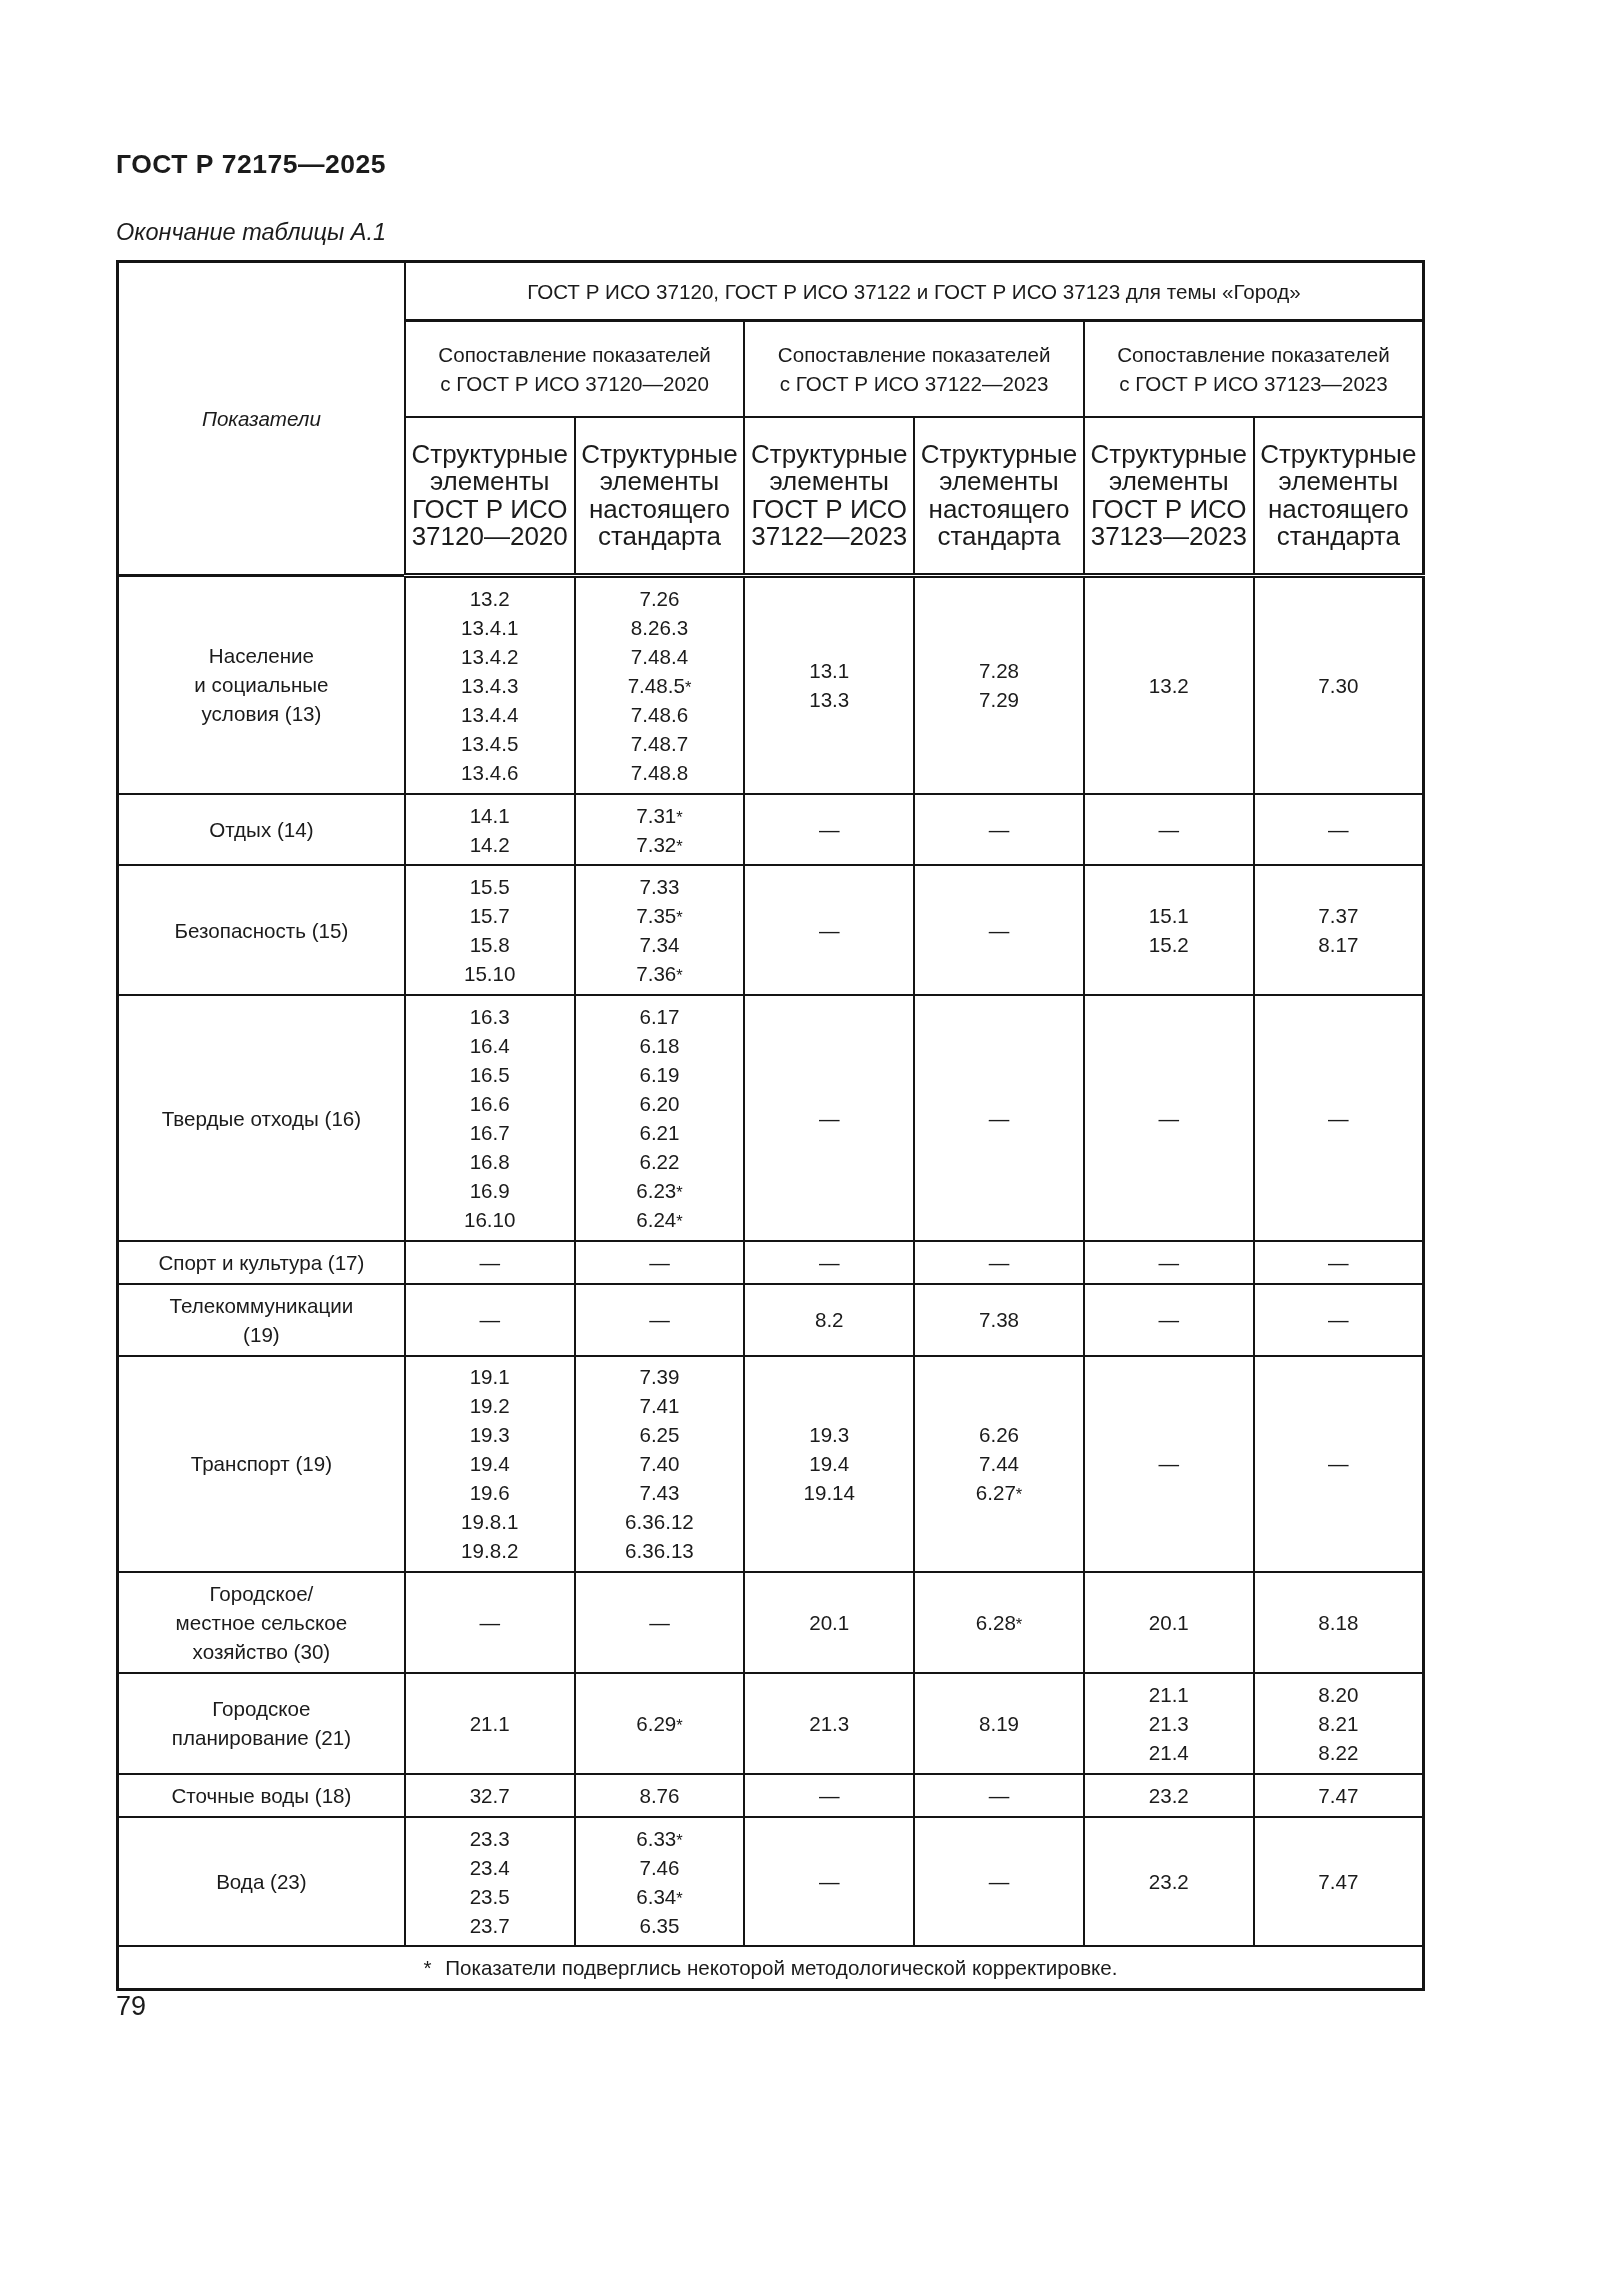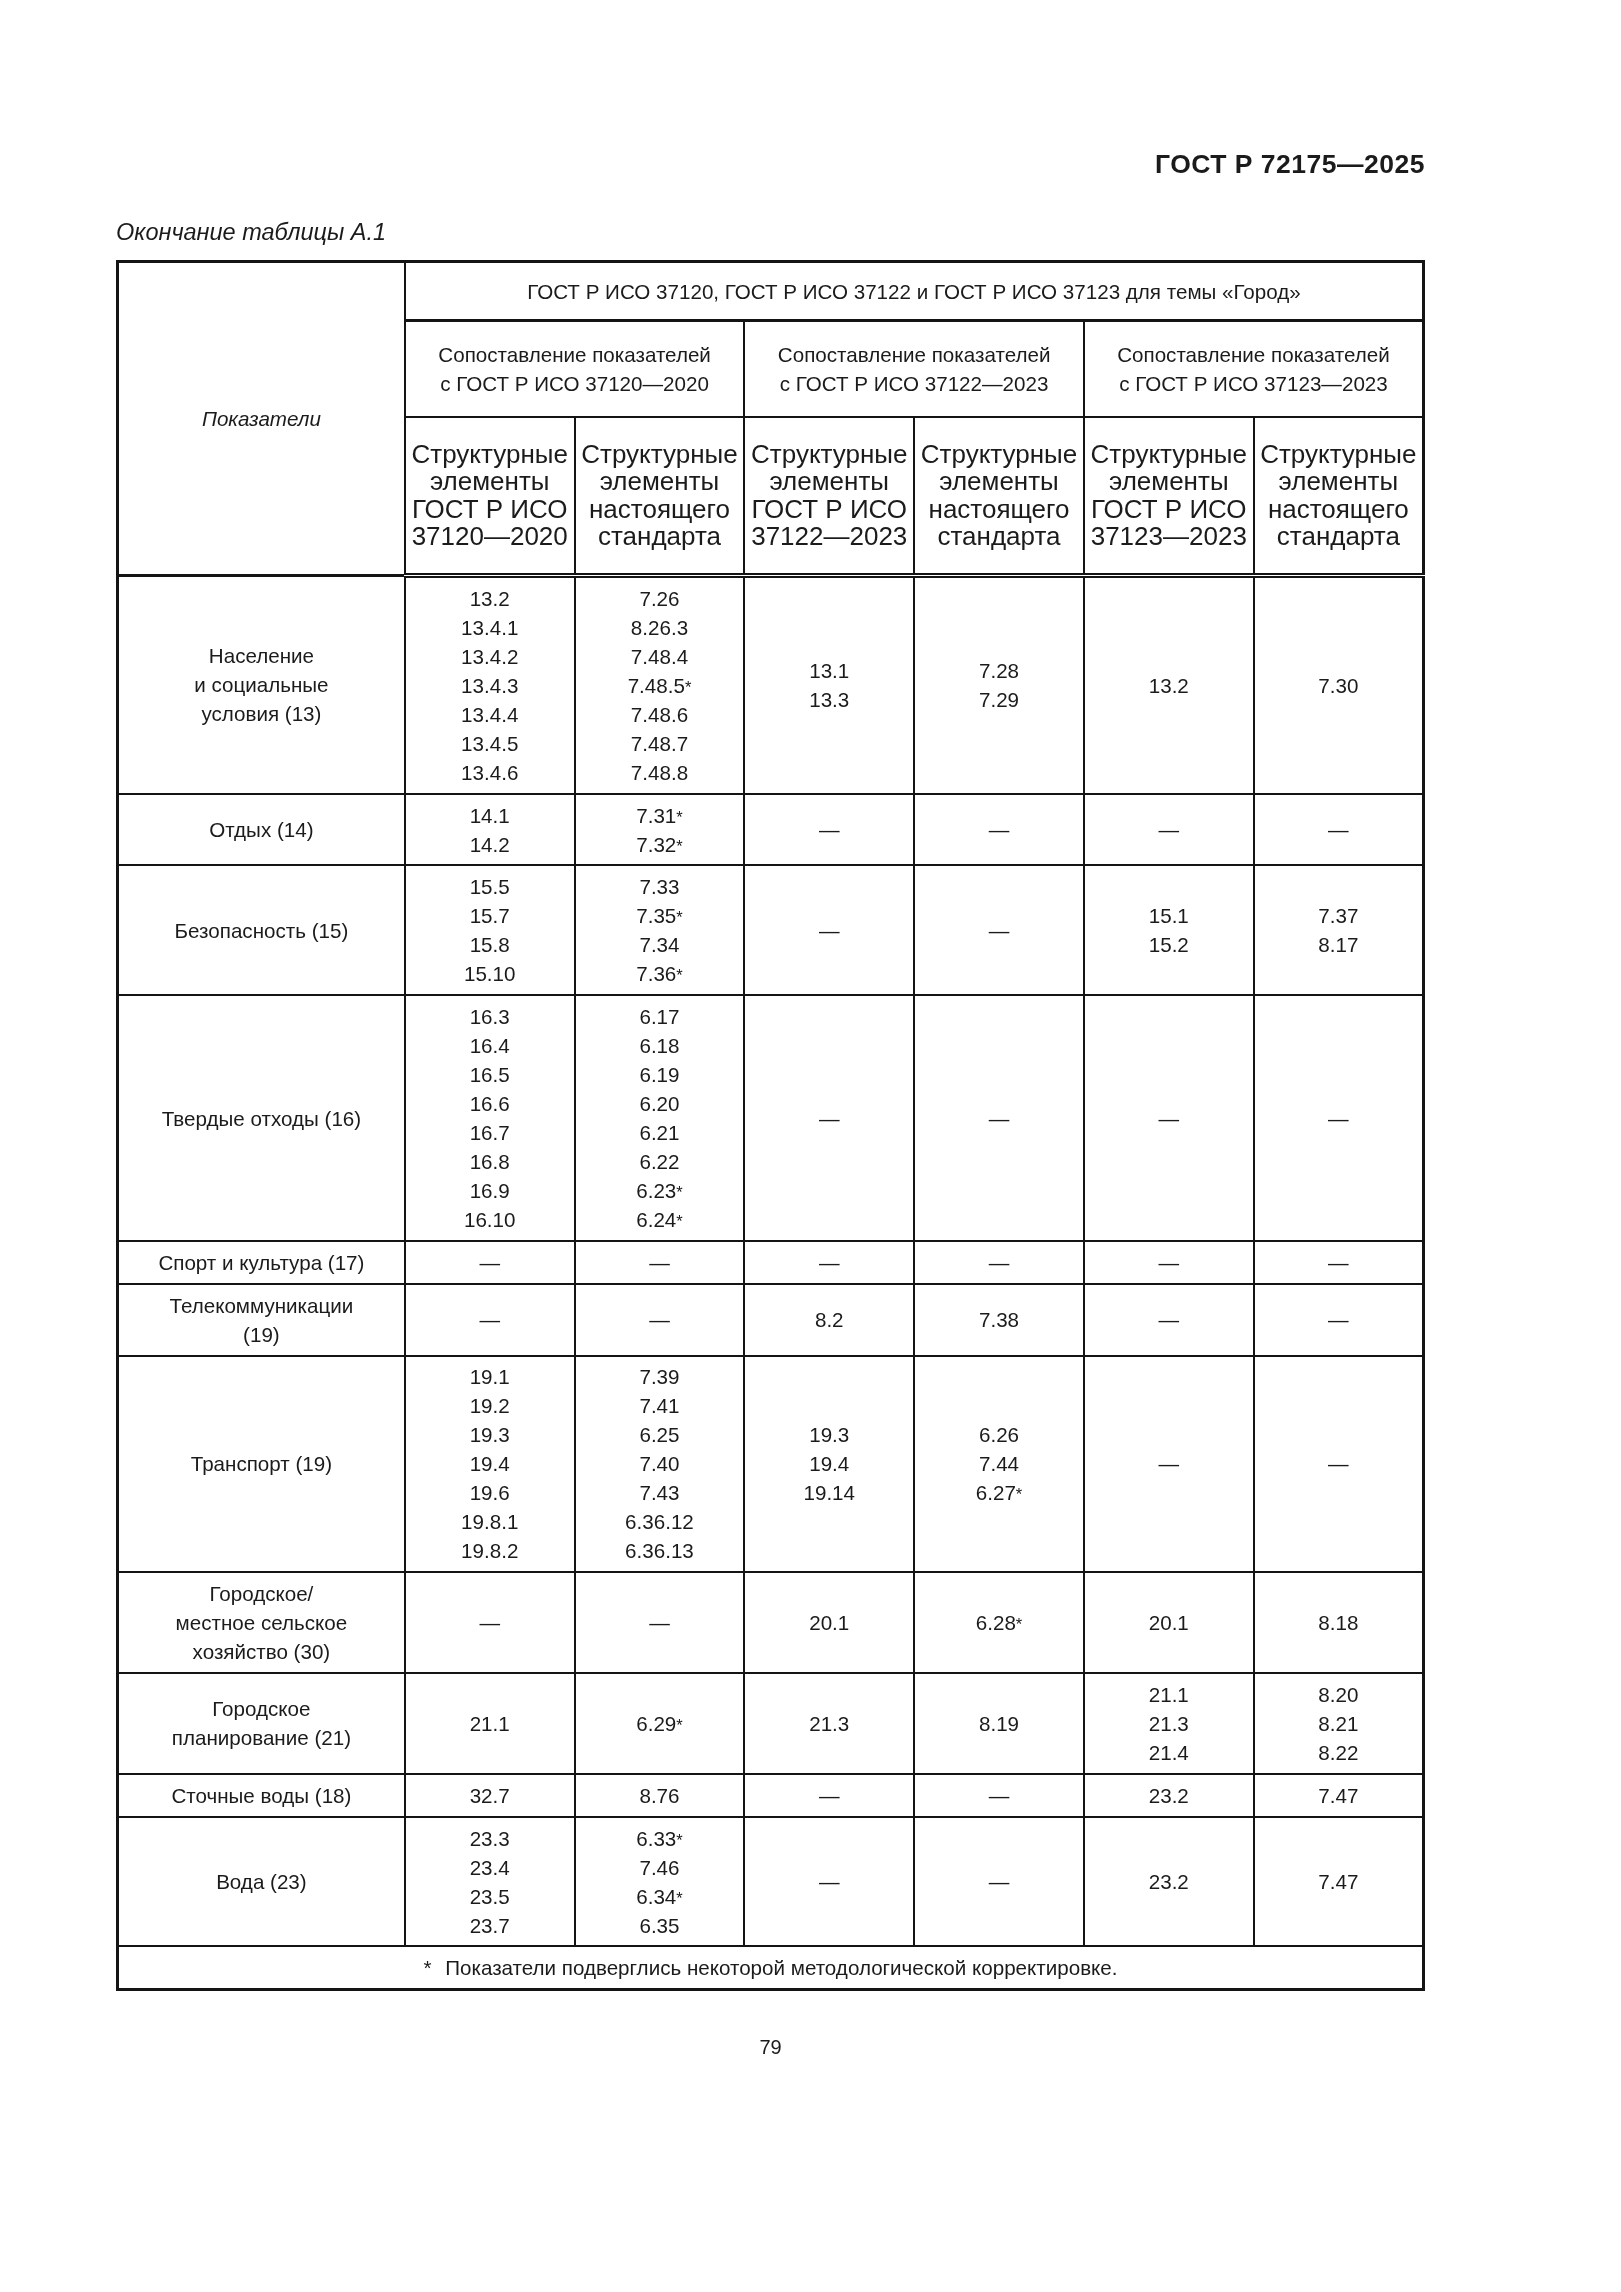--- a/index.html
+++ b/index.html
@@ -13,21 +13,20 @@
     overflow: hidden;
   }
   .content {
     position: absolute;
     left: 116px;
     top: 0;
     width: 1309px;
   }
   .doc-header {
     margin-top: 149px;
-    text-align: right;
     font-weight: bold;
     font-size: 26.5px;
     letter-spacing: 0.5px;
   }
   .caption {
     margin-top: 39px;
     margin-bottom: 13.7px;
     font-style: italic;
     font-size: 23.5px;
   }
@@ -77,23 +76,22 @@
     padding: 9.8px 9.8px 9.8px 41px;
     height: 29px;
   }
   .star {
     font-size: 80%;
     vertical-align: 35%;
     line-height: 0;
   }
   .footnote-marker { margin-right: 13.7px; }
   .page-number {
-    margin-top: 45px;
-    text-align: center;
-    font-size: 20px;
+    text-align: left;
+    font-size: 27px;
   }
 </style>
 </head>
 <body>
 
 <div class="content">
 
   <div class="doc-header">ГОСТ Р 72175—2025</div>
 
   <div class="caption">Окончание таблицы А.1</div>

